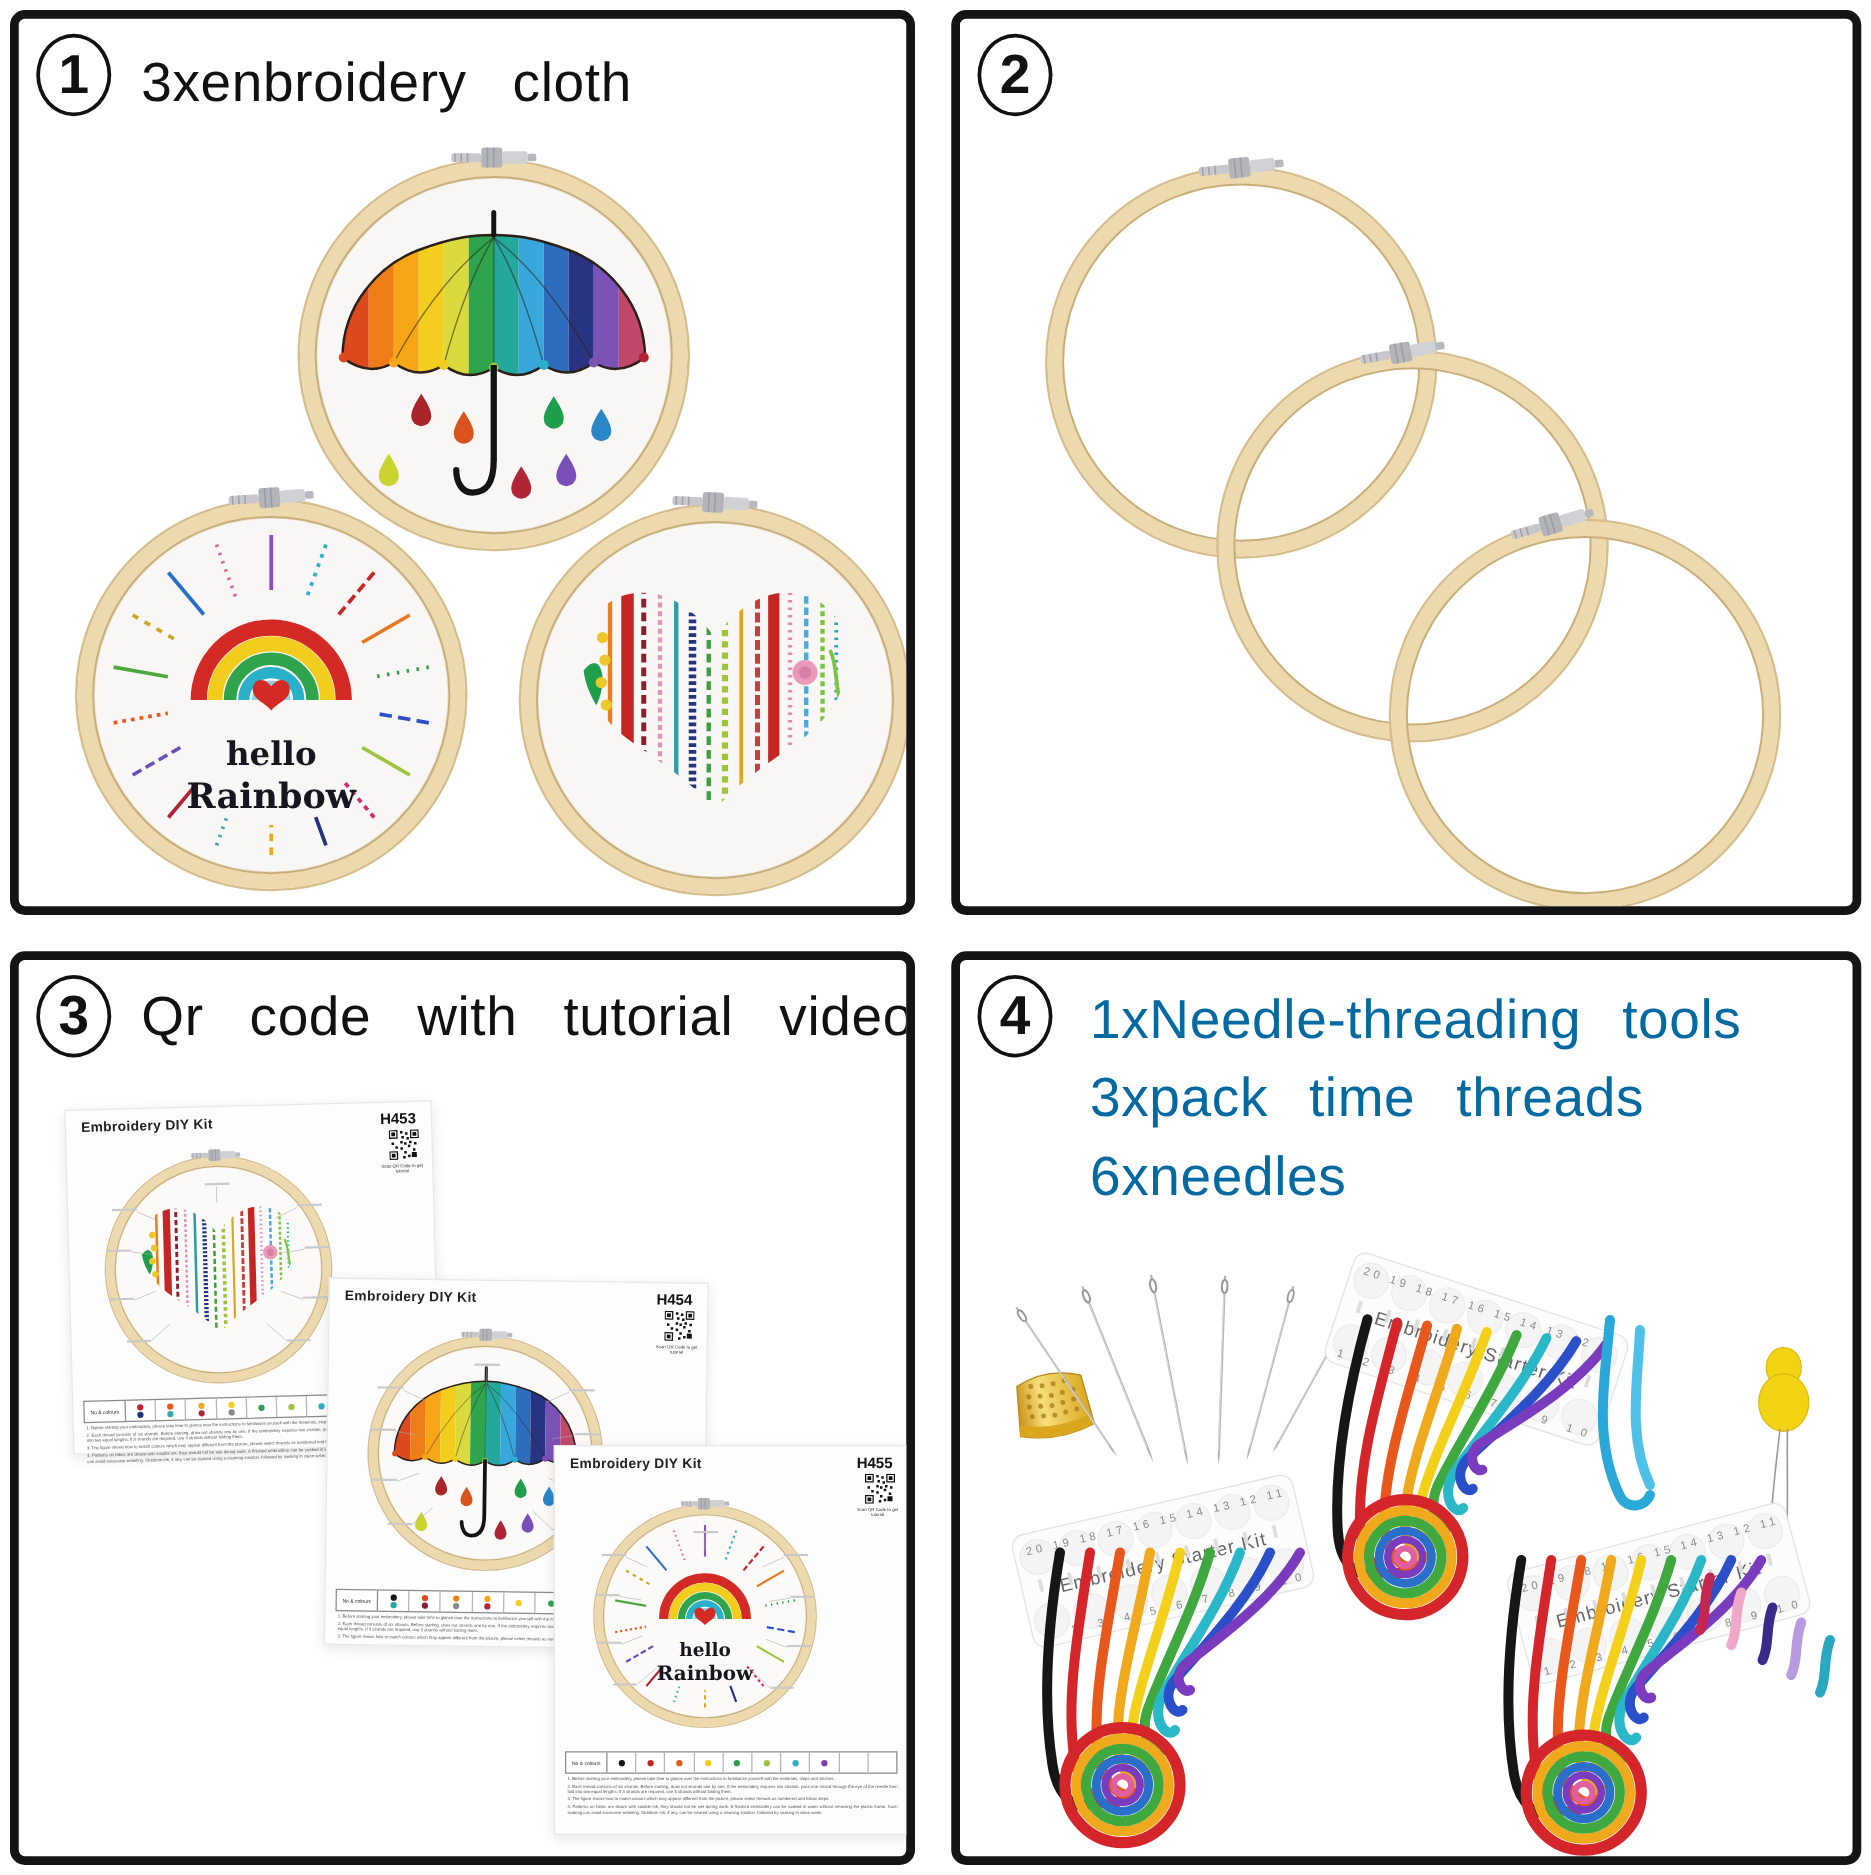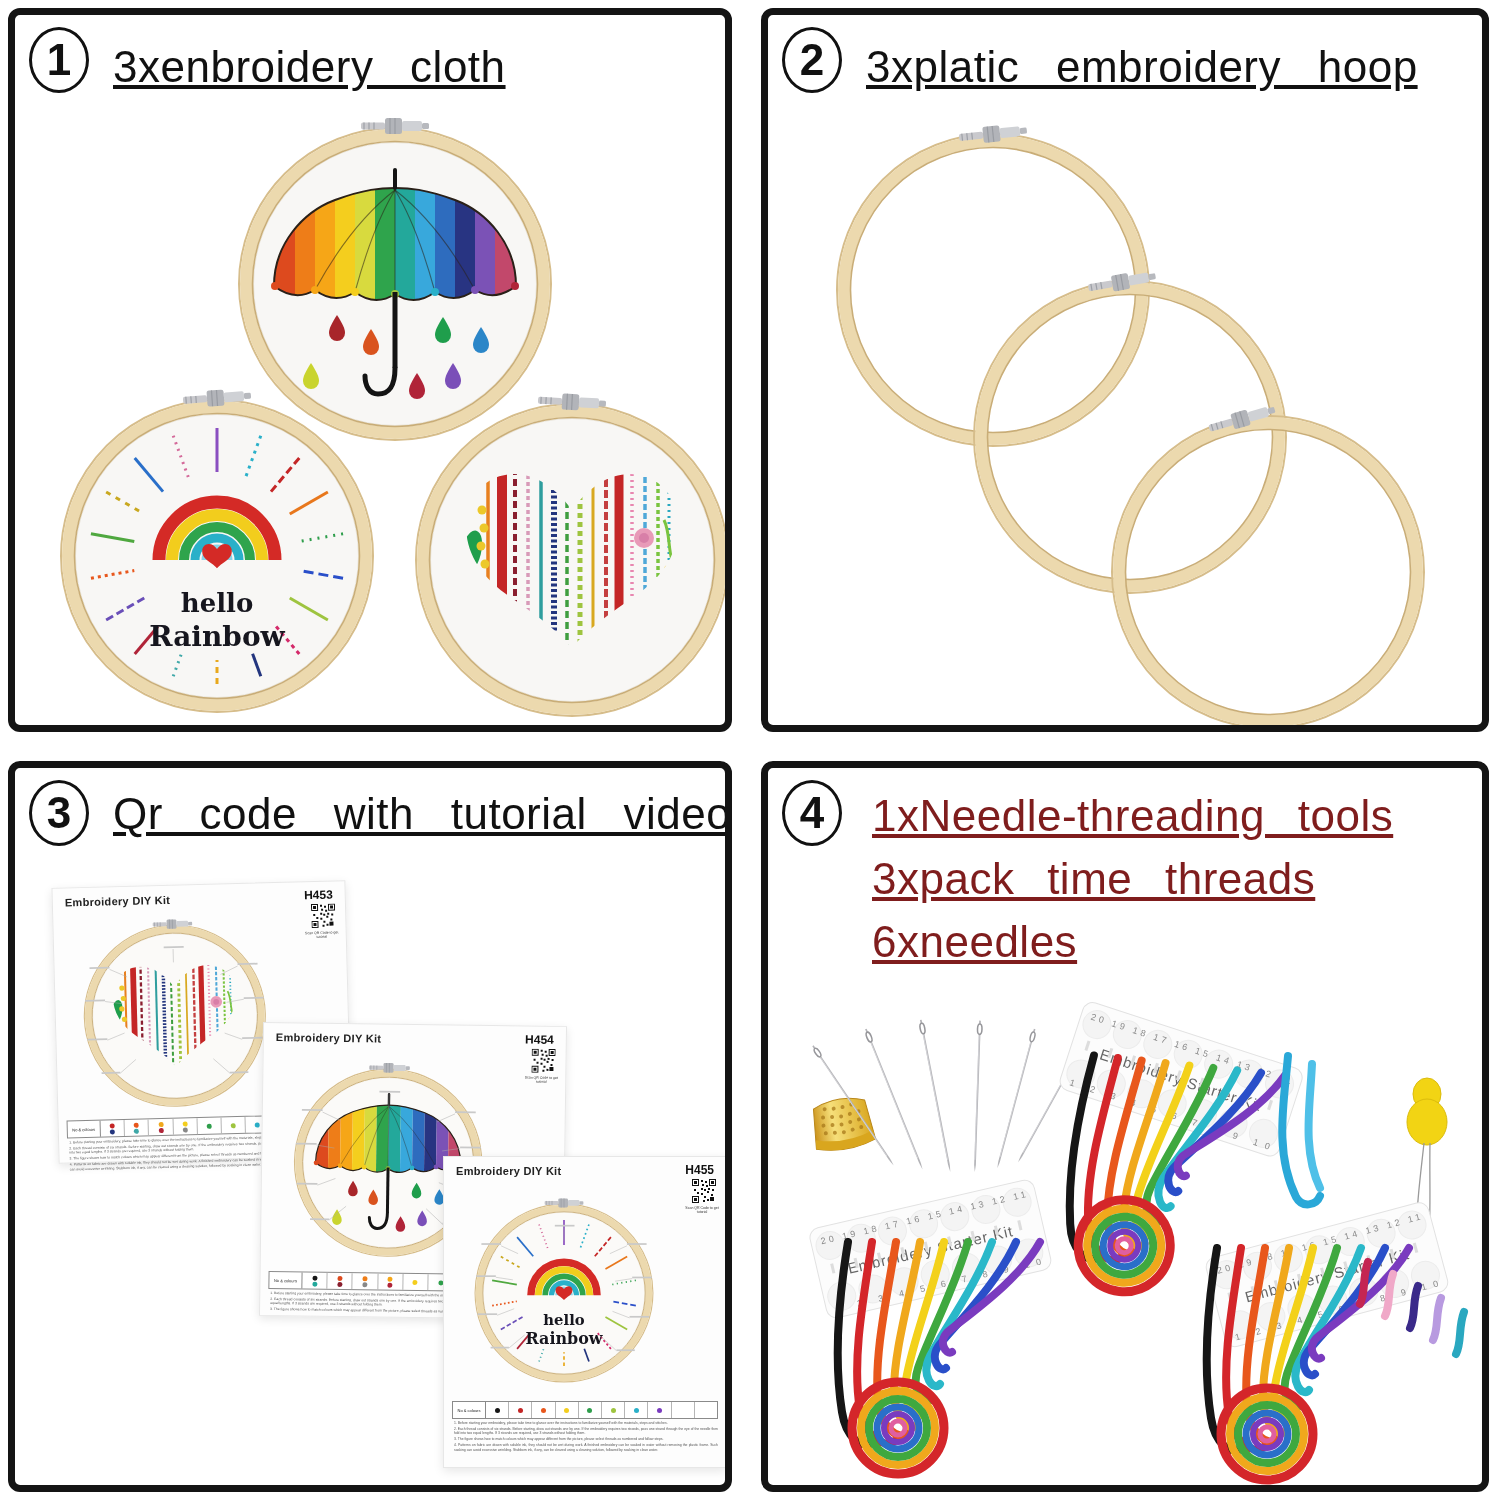--- a/index.html
+++ b/index.html
@@ -6,22 +6,22 @@
   body{font-family:"Liberation Sans", sans-serif;color:#111;}
   .stage{position:relative;width:1497px;height:1500px;background:#fff;overflow:hidden;}
   .box{position:absolute;border:7px solid #141414;border-radius:12px;background:#fff;overflow:hidden;}
   #box1{left:8px;top:8px;width:710px;height:710px;}
   #box2{left:761px;top:8px;width:714px;height:710px;}
   #box3{left:8px;top:761px;width:710px;height:717px;}
   #box4{left:761px;top:761px;width:714px;height:717px;}
   .badge{position:absolute;left:14px;top:12px;width:54px;height:60px;border:3px solid #111;border-radius:50%;
          display:flex;align-items:center;justify-content:center;font-size:44px;font-weight:bold;background:#fff;z-index:5;}
   .plabel{position:absolute;left:98px;top:22px;font-size:44px;color:#111;white-space:nowrap;word-spacing:24px;letter-spacing:.5px;z-index:5;}
-  .plabel .ln{line-height:60px;text-decoration:underline;}
-  .plabel4{position:absolute;left:104px;top:16px;font-size:44px;color:#7f1d1d;white-space:nowrap;word-spacing:20px;letter-spacing:.5px;z-index:5;text-decoration:underline;}
+  .plabel .ln{line-height:60px;}
+  .plabel4{position:absolute;left:104px;top:16px;font-size:44px;color:#0369a1;white-space:nowrap;word-spacing:20px;letter-spacing:.5px;z-index:5;}
   .plabel4 .ln{line-height:63px;}
   .art{position:absolute;left:0;top:0;}
   
   .sheet{position:absolute;background:#fdfdfd;border:1px solid #e7e7e7;box-shadow:0 3px 10px rgba(0,0,0,.10);}
   .stitle{position:absolute;left:12px;top:8px;font-size:11px;font-weight:bold;color:#222;letter-spacing:.3px;}
   .scode{position:absolute;right:12px;top:6px;font-size:12px;font-weight:bold;color:#111;}
   .qr{position:absolute;right:10px;top:22px;}
   .qcap{position:absolute;right:5px;top:49px;width:38px;font-size:3.5px;color:#333;text-align:center;line-height:1.25;}
   .ctable{position:absolute;left:8px;right:8px;height:16px;border:1px solid #8a8a8a;display:flex;background:#fff;}
   .clabel{width:32px;font-size:4px;color:#222;border-right:1px solid #8a8a8a;display:flex;align-items:center;justify-content:center;text-align:center;}
@@ -396,23 +396,20 @@
         <use href="#ring"></use>
         <use href="#screw" transform="translate(0,-158) rotate(3)"></use>
       </g>
     </svg>
   </div>
 
   <div class="box" id="box2">
     <div class="badge">
         <span>2</span>
       </div>
-    <div class="plabel">
-        <div class="ln">3xplatic embroidery hoop</div>
-      </div>
     <svg class="art" width="714" height="710" viewBox="0 0 714 710">
       <g transform="translate(225,275)">
         <use href="#ring"></use>
           <use href="#screw" transform="translate(0,-156) rotate(-6)"></use>
       </g>
       <g transform="translate(362,422)">
         <use href="#ring"></use>
           <use href="#screw" transform="translate(-8,-155) rotate(-10)"></use>
       </g>
       <g transform="translate(500,557)">

